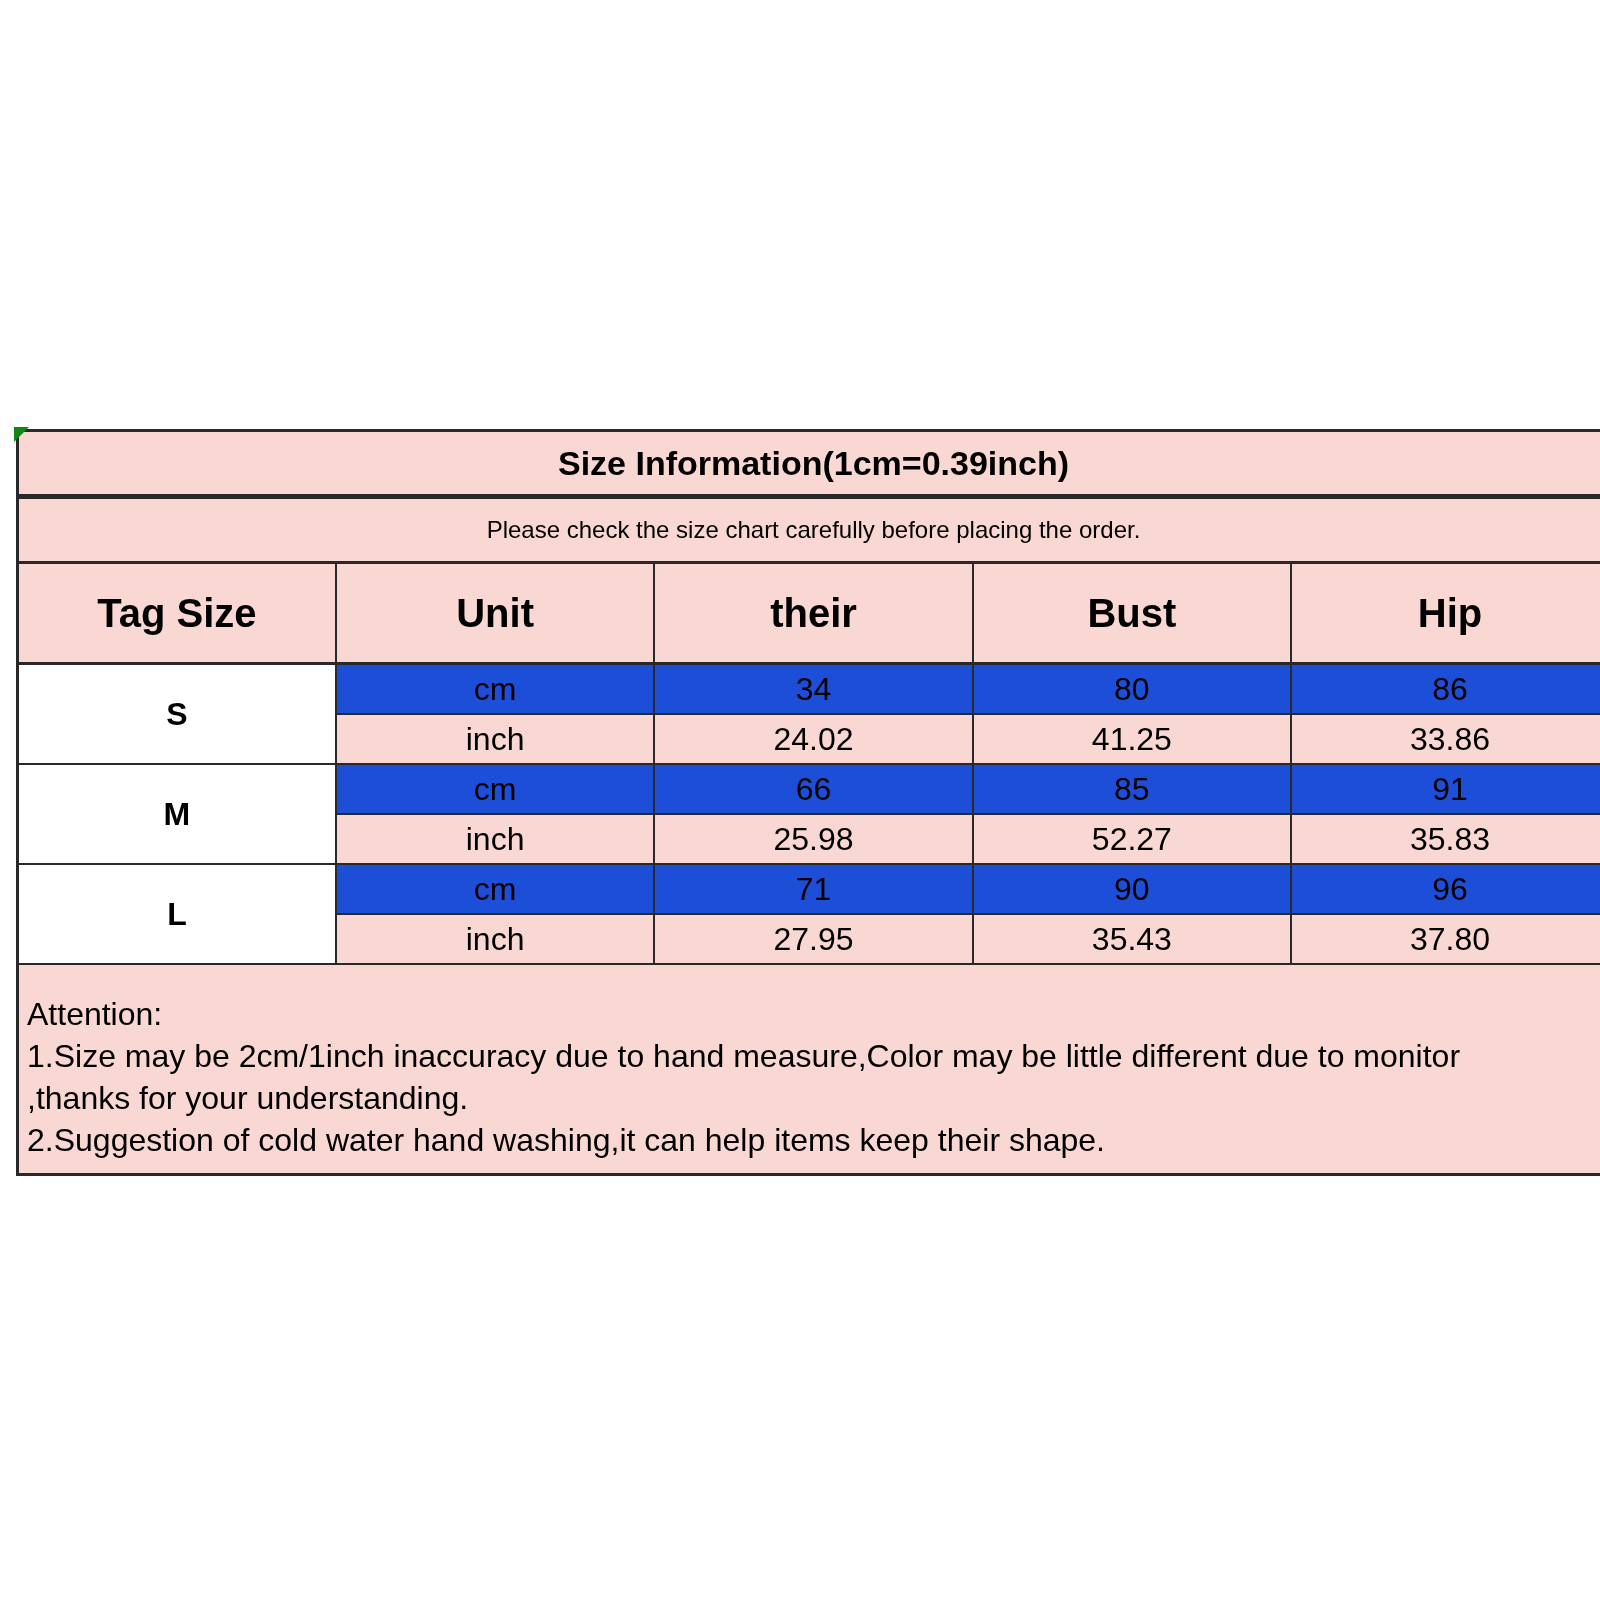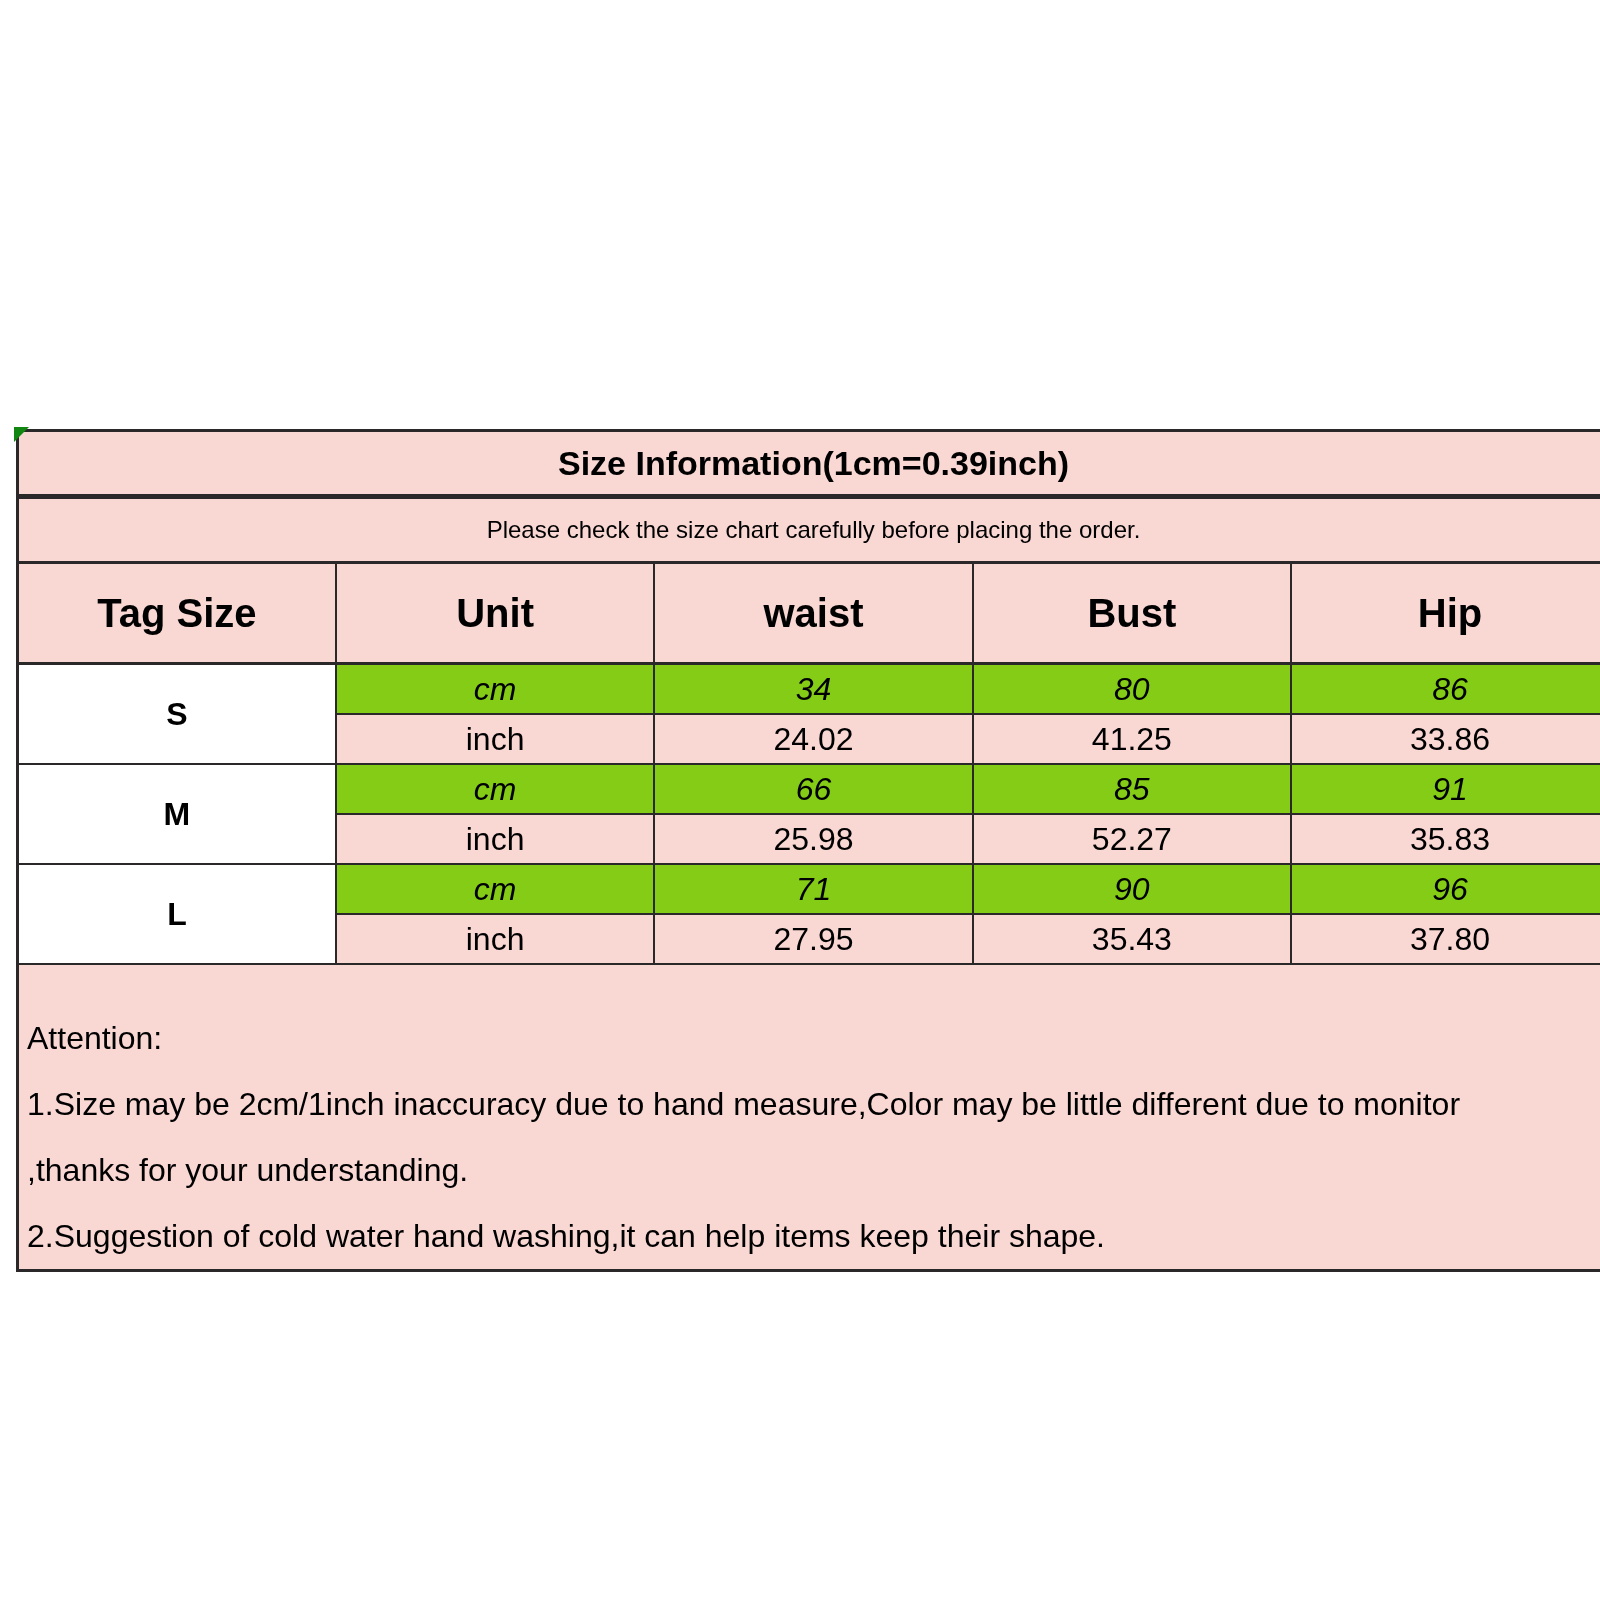--- a/index.html
+++ b/index.html
@@ -41,21 +41,21 @@
     z-index: 2;
   }
   table.size-table td, table.size-table th {
     border: 2px solid #2b2829;
     text-align: center;
     vertical-align: middle;
     padding: 0;
     overflow: hidden;
   }
   .pink   { background: #f9d7d3; }
-  .white-bg { background: #84cc16; font-style: italic; }
+  .white-bg { background: #1d4ed8; }
 
   tr.title-row td {
     height: 62px;
     font-size: 34px;
     font-weight: bold;
     border-bottom-width: 5px;
   }
   tr.subtitle-row td {
     height: 62px;
     font-size: 24px;
@@ -72,21 +72,21 @@
   td.unit-cell  { font-size: 40px; }
 
   tr.attention-row td {
     text-align: left;
     font-size: 32px;
     line-height: 42px;
     padding: 28px 10px 12px 8px;
     height: 160px;
     vertical-align: top;
   }
-  .att-line { white-space: nowrap; margin-top: 24px; }
+  .att-line { white-space: nowrap; }
 </style>
 </head>
 <body>
 
 <div class="canvas">
   <div class="table-wrap">
     <div class="corner-triangle"></div>
     <table class="size-table">
       <colgroup>
         <col style="width:20%">
@@ -98,21 +98,21 @@
       <tbody>
           <tr class="title-row">
         <td colspan="5" class="pink">Size Information(1cm=0.39inch)</td>
       </tr>
       <tr class="subtitle-row">
         <td colspan="5" class="pink">Please check the size chart carefully before placing the order.</td>
       </tr>
       <tr class="header-row">
         <th class="pink">Tag Size</th>
         <th class="pink">Unit</th>
-        <th class="pink">waist</th>
+        <th class="pink">their</th>
         <th class="pink">Bust</th>
         <th class="pink">Hip</th>
       </tr>
 
       <tr class="data-row">
         <td rowspan="2" class="tag-cell">S</td>
         <td class="unit-cell white-bg">cm</td>
         <td class="white-bg">34</td>
         <td class="white-bg">80</td>
         <td class="white-bg">86</td>

